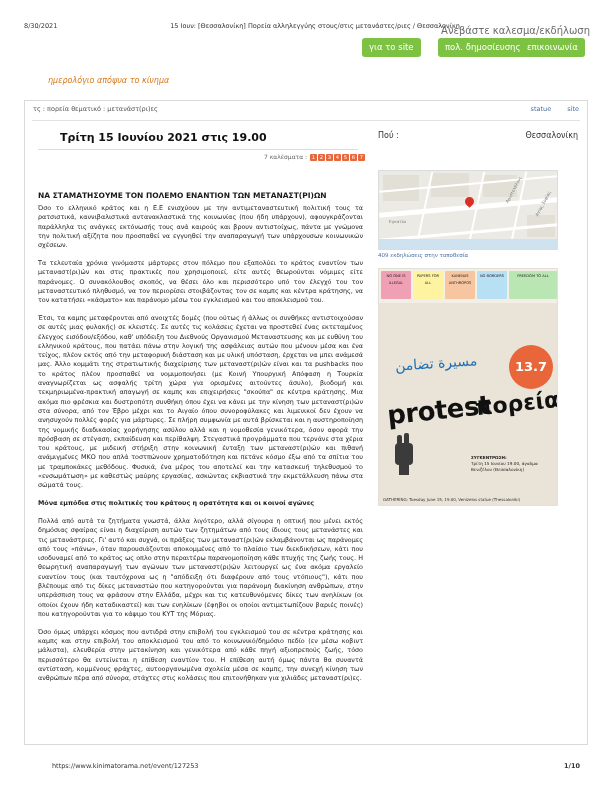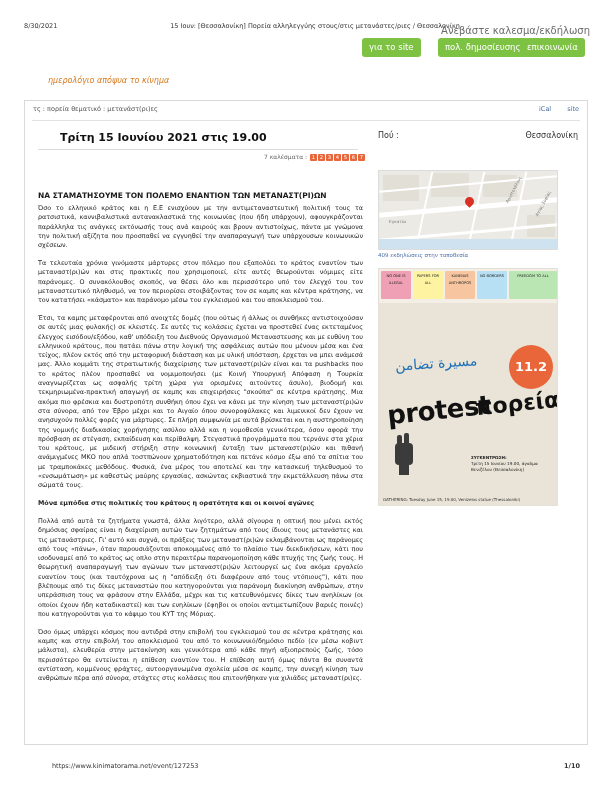--- a/index.html
+++ b/index.html
@@ -423,21 +423,21 @@
   </div>
   <div class="nav-sub">Ανεβάστε καλεσμα/εκδήλωση</div>
 
   <div class="tagline">ημερολόγιο απόψυα το κίνημα</div>
 
   <div class="frame"></div>
 
   <div class="crumbbar">
     <div class="left">τς : πορεία        θεματικό : μετανάστ(ρι)ες</div>
     <div class="right">
-      <span>iCal</span>
+      <span>statue</span>
       <span>site</span>
     </div>
   </div>
   <div class="hr"></div>
 
   <div class="datetitle">Τρίτη 15 Ιουνίου 2021 στις 19.00</div>
   <div class="rule-under-date"></div>
 
   <div class="pager">
     <span>7 καλέσματα :</span>
@@ -480,21 +480,21 @@
   <div class="poster">
     <div class="banner-row">
       <div class="bn n1">NO ONE IS ILLEGAL</div>
       <div class="bn n2">PAPERS FOR ALL</div>
       <div class="bn n3">KANENAS ANTHROPOS</div>
       <div class="bn n4">NO BORDERS</div>
       <div class="bn n5">FREEDOM TO ALL</div>
     </div>
     <div class="main">
       <div class="arabic">مسيرة تضامن</div>
-      <div class="datebadge">11.2</div>
+      <div class="datebadge">13.7</div>
       <div class="big-word">protest</div>
       <div class="big-word2">πορεία</div>
       <div class="fist">
         <div style="left:10px;top:14px;width:18px;height:22px;border-radius:4px;"></div>
         <div style="left:14px;top:36px;width:10px;height:10px;"></div>
         <div style="left:12px;top:6px;width:5px;height:10px;border-radius:2px;"></div>
         <div style="left:19px;top:4px;width:5px;height:12px;border-radius:2px;"></div>
       </div>
       <div class="ptext">
         <b>ΣΥΓΚΕΝΤΡΩΣΗ:</b>

